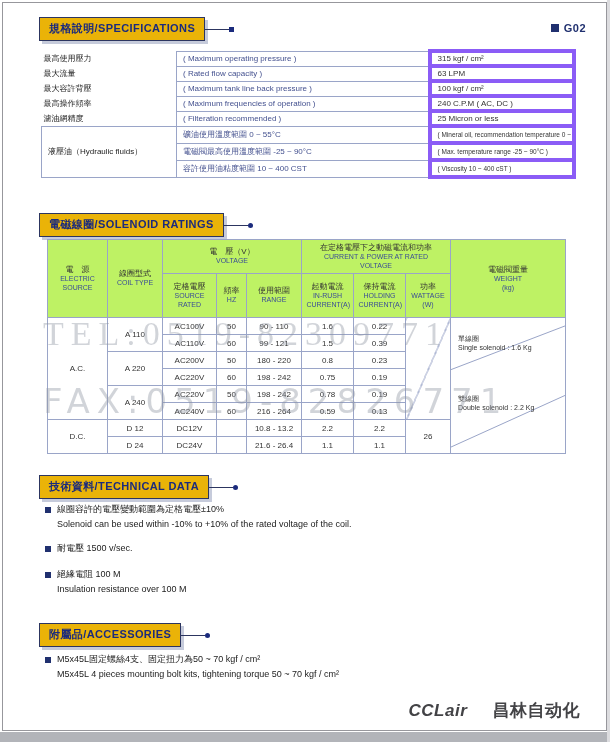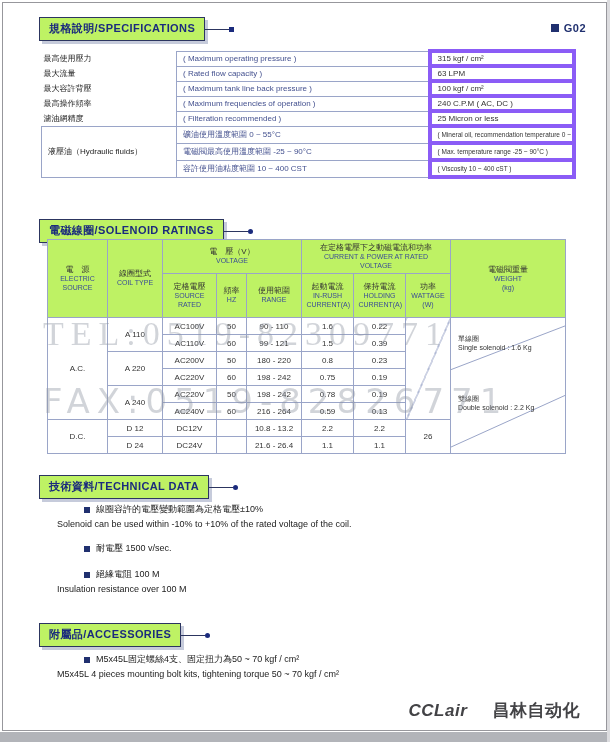--- a/index.html
+++ b/index.html
@@ -7,21 +7,21 @@
     font-family:"Liberation Sans","DejaVu Sans",sans-serif; }
   body { position:relative; overflow:hidden; }
 
   .page { position:absolute; left:2px; top:2px; width:605px; height:729px;
     background:#fff; border:1px solid #97979c; overflow:hidden; }
   .scan-strip-bottom { position:absolute; left:0; top:732px; width:610px; height:10px; background:#b2b4b9; }
   .scan-strip-right { position:absolute; left:607px; top:0; width:3px; height:742px; background:#dcdcdf; }
 
   
   .section-title { position:absolute; left:36px; display:flex; align-items:center; }
-  .title-box { display:inline-block; border:1px solid #2c3560; background:#bef264;
+  .title-box { display:inline-block; border:1px solid #2c3560; background:#eab308;
     padding:3px 9px 4px; font-size:11px; font-weight:bold; color:#1b2b7d;
     letter-spacing:0.4px; box-shadow:3px 3px 0 #c6cbdb; white-space:nowrap; }
   .connector-line { width:24px; height:1px; background:#2c3560; }
   .connector-dot { width:5px; height:5px; border-radius:50%; background:#1b2b7d; }
   .connector-sq { width:5px; height:5px; background:#1b2b7d; }
 
   .page-code { position:absolute; right:20px; top:19px; display:flex; align-items:center; gap:5px; }
   .code-sq { width:8px; height:8px; background:#20306f; }
   .code-txt { font-size:11px; font-weight:bold; color:#20306f; letter-spacing:0.5px; }
 
@@ -59,21 +59,21 @@
     line-height:1.35; color:#333; white-space:nowrap; }
 
   
   .watermark { position:absolute; left:40px; font-size:34px; letter-spacing:7px;
     color:#8f95a2; opacity:0.40; white-space:nowrap; z-index:5;
     font-family:"DejaVu Sans","Liberation Sans",sans-serif; }
 
   
   .bullet-block { position:absolute; left:42px; width:520px; }
   .bullet-item { margin-bottom:13px; }
-  .zh-line { display:flex; align-items:center; gap:6px; font-size:9px; color:#222;margin-left:39px; }
+  .zh-line { display:flex; align-items:center; gap:6px; font-size:9px; color:#222; }
   .bullet-sq { width:6px; height:6px; background:#20306f; flex:none; }
   .en-line { margin:3px 0 0 12px; font-size:9px; color:#222; }
 
   .brand { position:absolute; right:26px; top:696px; font-size:17px;
     color:#434346; font-weight:bold; letter-spacing:0.5px; }
   .brand .brand-en { font-style:italic; margin-right:20px; }
 </style>
 </head>
 <body>
 
@@ -131,21 +131,21 @@
       <td class="desc">電磁閥最高使用溫度範圍 -25 ~ 90°C</td>
       <td class="val fluid-en">( Max. temperature range -25 ~ 90°C )</td>
     </tr>
     <tr class="fr">
       <td class="desc">容許使用油粘度範圍 10 ~ 400 CST</td>
       <td class="val fluid-en">( Viscosity 10 ~ 400 cST )</td>
     </tr>
   </tbody>
     </table>
 
-  <div class="section-title" style="top:216px;">
+  <div class="section-title" style="top:210px;">
     <span class="title-box">電磁線圈/SOLENOID RATINGS</span>
     <span class="connector-line"></span>
     <span class="connector-dot"></span>
   </div>
 
   <table class="sol-table">
     <colgroup>
       <col style="width:60px">
         <col style="width:55px">
         <col style="width:54px">

